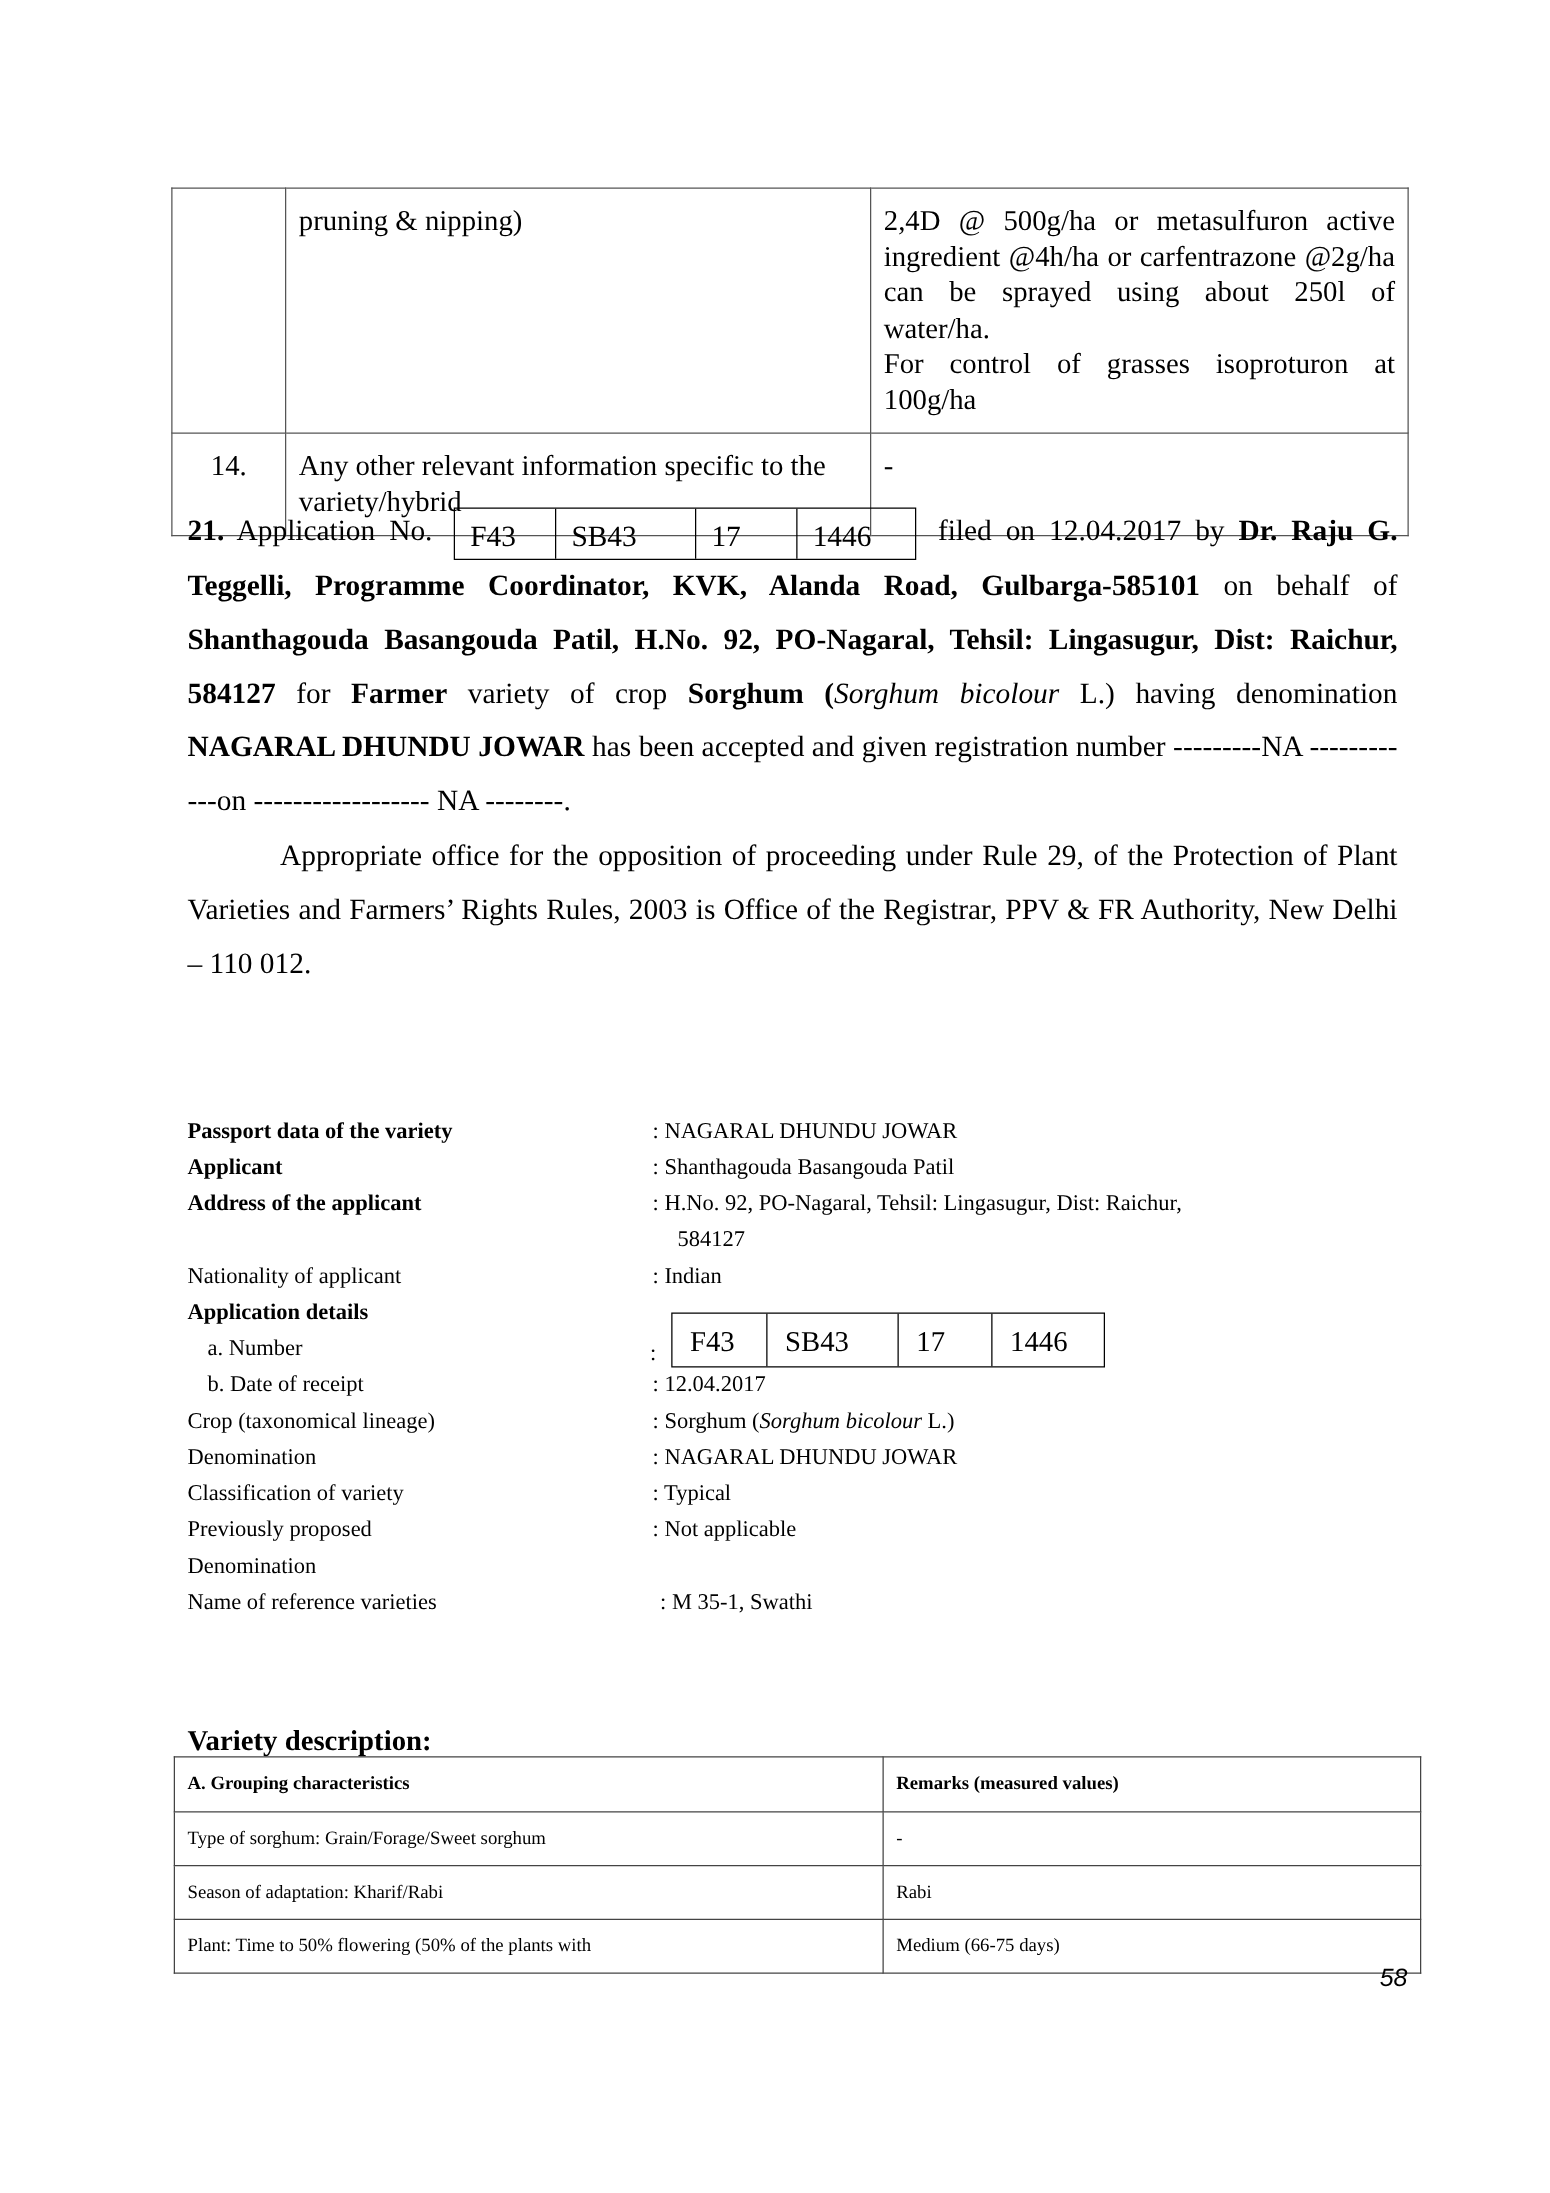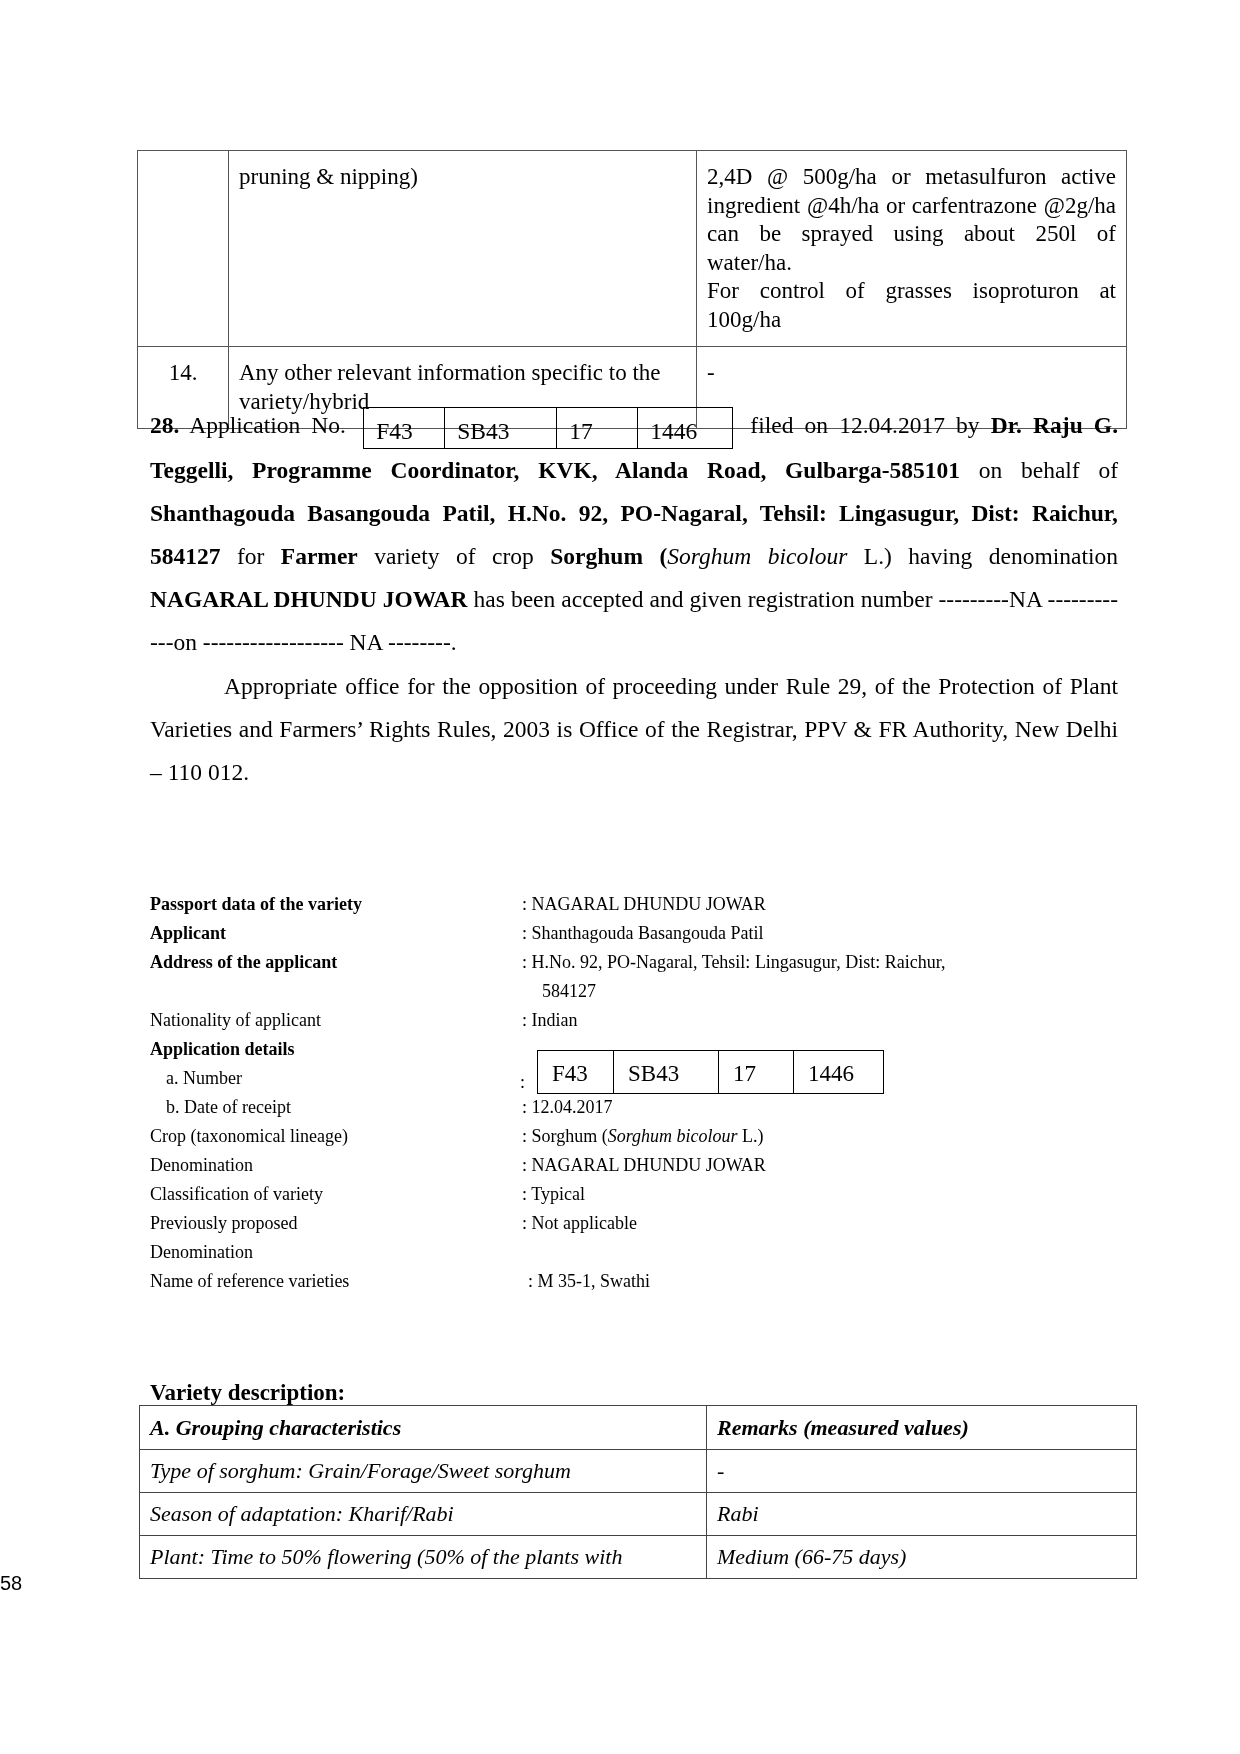--- a/index.html
+++ b/index.html
@@ -22,24 +22,24 @@
   .kv .row { position:relative; height:29px; }
   .kv .k { position:absolute; left:0; }
   .kv .v { position:absolute; left:372px; }
   .kv .bold { font-weight:bold; }
   .kv .sub { padding-left:16px; }
   .box2 { left:537px; top:1050px; border:1.5px solid #000; height:42px; display:flex; }
   .box2 span { height:42px; line-height:46px; border-right:1.5px solid #000; box-sizing:border-box; padding-left:14px; font-size:23px; }
   .box2 span:last-child { border-right:none; }
   .vd-title { left:150px; top:1380px; font-size:23px; font-weight:bold; }
   .t2 { left:139px; top:1405px; width:998px; }
-  .t2 td { border:1.3px solid #444; font-size:22px; height:42px; padding:0 10px; vertical-align:middle;font-style:italic; }
+  .t2 td { border:1.3px solid #444; font-size:15px; height:42px; padding:0 10px; vertical-align:middle; }
   .t2 .h td { font-weight:bold; height:43px; }
   .t2 .c1 { width:546px; }
-  .pagenum { left:0; width:1126px; text-align:left; top:1572px; font-family:"Liberation Sans", sans-serif; font-size:20px; }
+  .pagenum { left:0; width:1126px; text-align:right; top:1572px; font-family:"Liberation Sans", sans-serif; font-size:20px;font-style:italic; }
 </style>
 </head>
 <body>
 
 <table class="abs t1">
   <tbody>
       <tr>
     <td class="c1"></td>
     <td class="c2">pruning &amp; nipping)</td>
     <td class="c3">
@@ -51,21 +51,21 @@
     <td class="c1">14.</td>
     <td class="c2">Any other relevant information specific to the variety/hybrid</td>
     <td class="c3">
       <div>-</div>
     </td>
   </tr>
 </tbody>
   </table>
 
 <div class="abs para" style="top:404px;">
-  <b>28.</b><span> Application No.</span>
+  <b>21.</b><span> Application No.</span>
   <span class="appbox"><span style="width:81px">F43</span><span style="width:112px">SB43</span><span style="width:81px">17</span><span style="width:94px">1446</span></span>
   <span>filed on 12.04.2017 by </span><b>Dr. Raju G. Teggelli, Programme Coordinator, KVK, Alanda Road, Gulbarga-585101</b><span> on behalf of </span><b>Shanthagouda Basangouda Patil, H.No. 92, PO-Nagaral, Tehsil: Lingasugur, Dist: Raichur, 584127</b><span> for </span><b>Farmer</b><span> variety of crop </span><b>Sorghum</b><b> (</b><i>Sorghum bicolour</i><span> L.) having denomination </span><b>NAGARAL DHUNDU JOWAR</b><span> has been accepted and given registration number ---------NA ------------on ------------------ NA --------.</span>
   <div class="indent">Appropriate office for the opposition of proceeding under Rule 29, of the Protection of Plant Varieties and Farmers’ Rights Rules, 2003 is Office of the Registrar, PPV &amp; FR Authority, New Delhi – 110 012.</div>
 </div>
 
 <div class="abs kv" style="top:890px;">
   <div class="row">
       <span class="k bold">Passport data of the variety</span>
       <span class="v">: NAGARAL DHUNDU JOWAR</span>
     </div>

